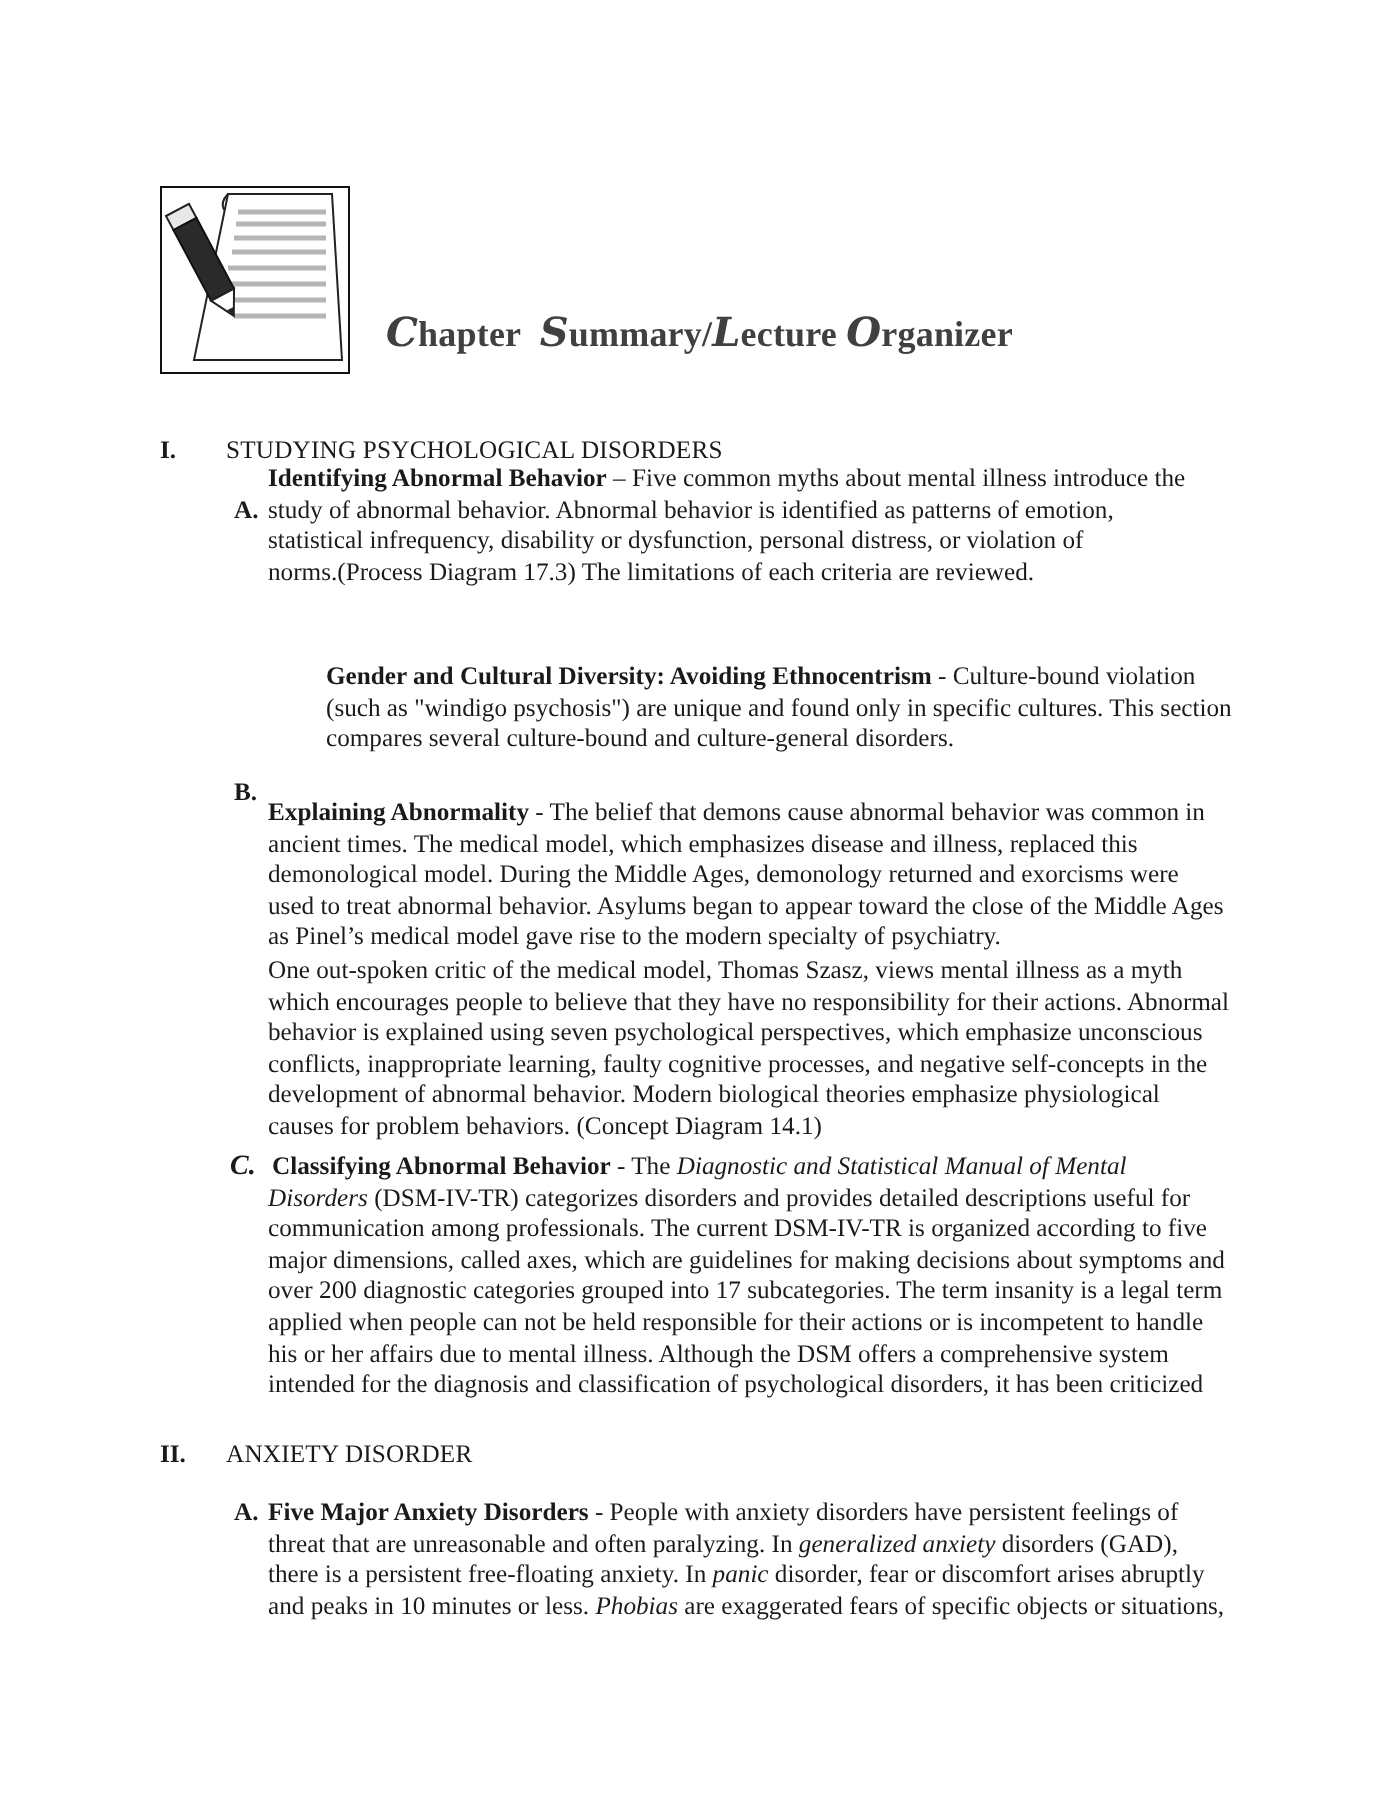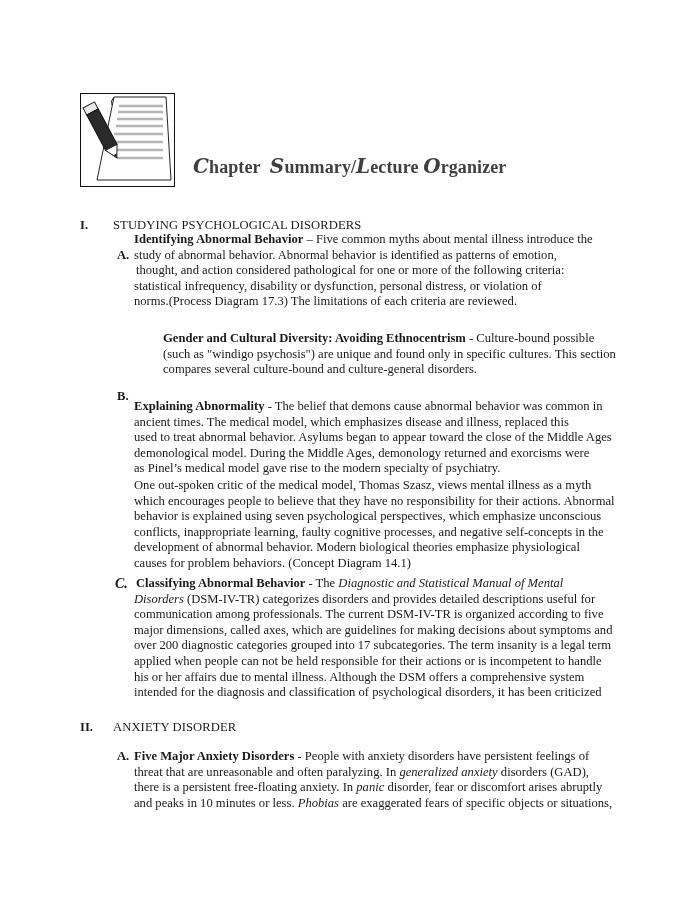--- a/index.html
+++ b/index.html
@@ -63,37 +63,36 @@
   <span class="cap">O</span><span>rganizer</span>
 </div>
 
 <div class="abs sec-num" style="left:80px; top:218px;">I.</div>
 <div class="abs sec-head" style="left:113px; top:218px;">STUDYING PSYCHOLOGICAL DISORDERS</div>
 
 <div class="abs item-letter" style="left:117px; top:248px;">A.</div>
 <div class="abs para" style="left:134px; top:232px;">
   <span class="line"><b>Identifying Abnormal Behavior</b><span> – Five common myths about mental illness introduce the</span></span>
   <span class="line">study of abnormal behavior. Abnormal behavior is identified as patterns of emotion,</span>
-  <span class="line" style="padding-left:2px;">thought, and action considered pathological for one or more of the following criteria:</span>
   <span class="line">statistical infrequency, disability or dysfunction, personal distress, or violation of</span>
   <span class="line">norms.(Process Diagram 17.3) The limitations of each criteria are reviewed.</span>
 </div>
 
 <div class="abs para" style="left:163px; top:331px;">
-  <span class="line"><b>Gender and Cultural Diversity: Avoiding Ethnocentrism</b><span> - Culture-bound possible</span></span>
+  <span class="line"><b>Gender and Cultural Diversity: Avoiding Ethnocentrism</b><span> - Culture-bound violation</span></span>
   <span class="line">(such as "windigo psychosis") are unique and found only in specific cultures. This section</span>
   <span class="line">compares several culture-bound and culture-general disorders.</span>
 </div>
 
 <div class="abs item-letter" style="left:117px; top:389px;">B.</div>
 <div class="abs para" style="left:134px; top:399px;">
   <span class="line"><b>Explaining Abnormality</b><span> - The belief that demons cause abnormal behavior was common in</span></span>
   <span class="line">ancient times. The medical model, which emphasizes disease and illness, replaced this</span>
+  <span class="line">demonological model. During the Middle Ages, demonology returned and exorcisms were</span>
   <span class="line">used to treat abnormal behavior. Asylums began to appear toward the close of the Middle Ages</span>
-  <span class="line">demonological model. During the Middle Ages, demonology returned and exorcisms were</span>
   <span class="line">as Pinel’s medical model gave rise to the modern specialty of psychiatry.</span>
 </div>
 
 <div class="abs para" style="left:134px; top:478px;">
   <span class="line">One out-spoken critic of the medical model, Thomas Szasz, views mental illness as a myth</span>
   <span class="line">which encourages people to believe that they have no responsibility for their actions. Abnormal</span>
   <span class="line">behavior is explained using seven psychological perspectives, which emphasize unconscious</span>
   <span class="line">conflicts, inappropriate learning, faulty cognitive processes, and negative self-concepts in the</span>
   <span class="line">development of abnormal behavior. Modern biological theories emphasize physiological</span>
   <span class="line">causes for problem behaviors. (Concept Diagram 14.1)</span>

